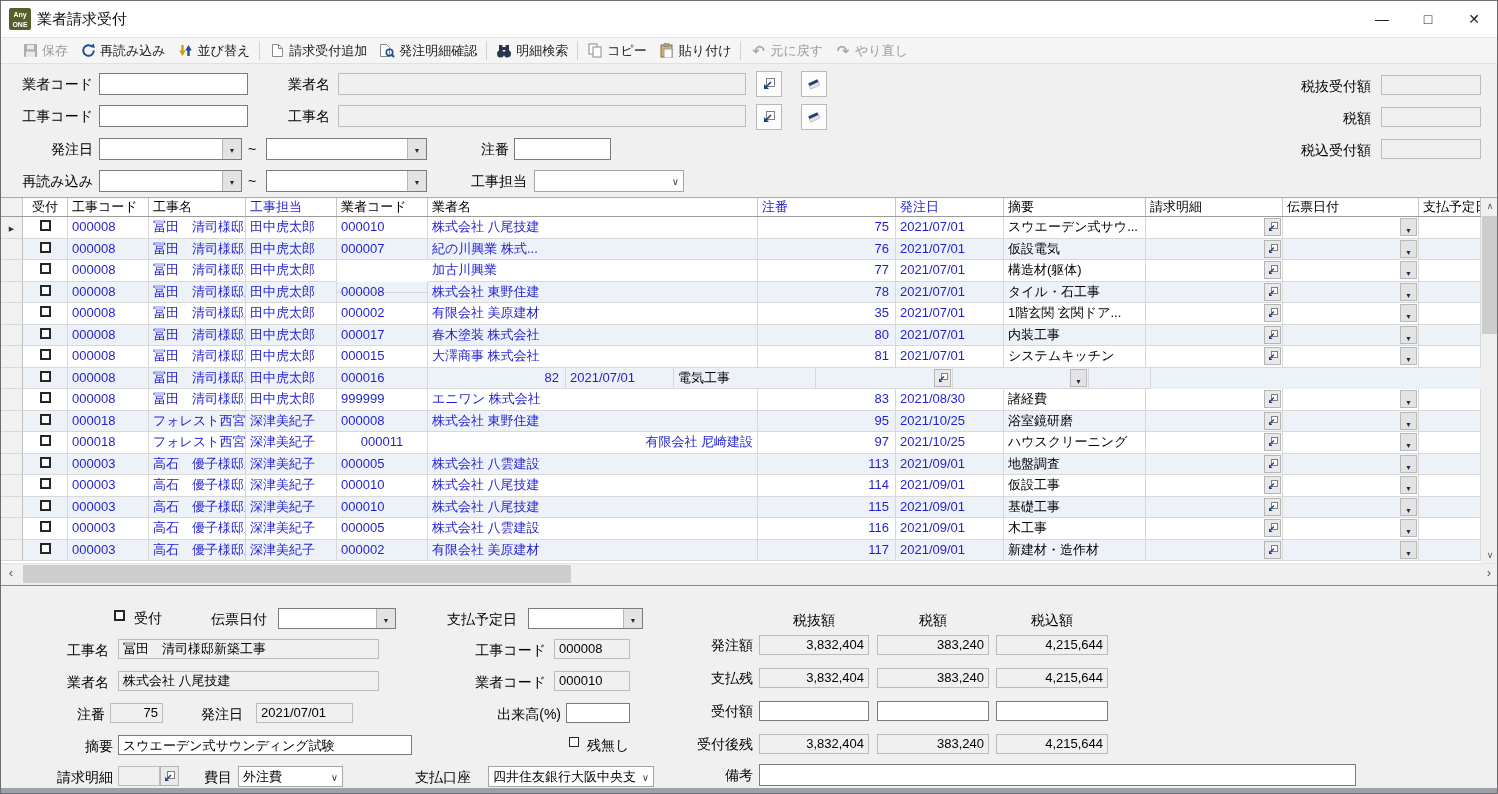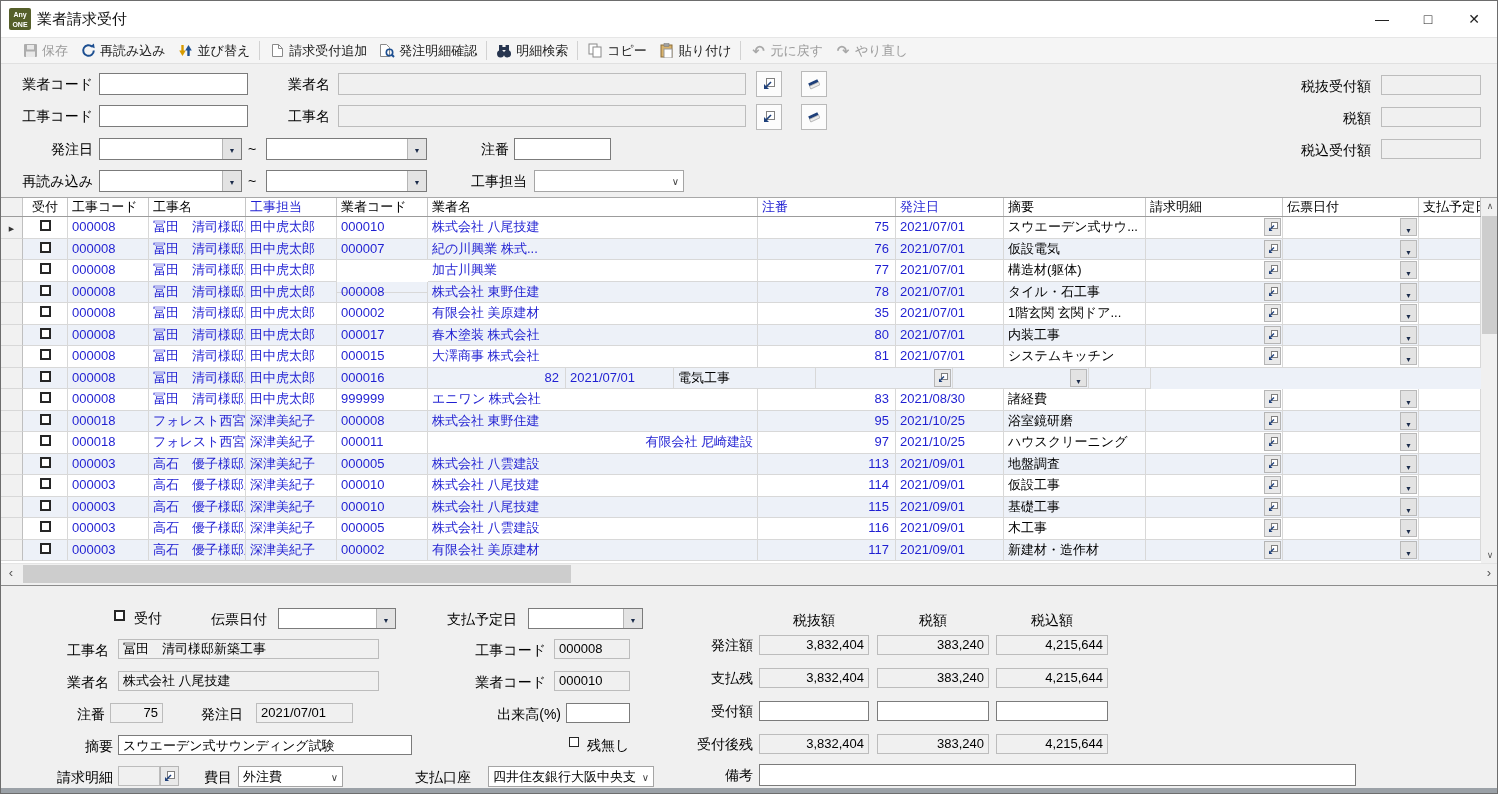--- a/index.html
+++ b/index.html
@@ -552,21 +552,21 @@
             <span class="celldd"></span>
           </div>
           <div class="gc" style="width: 62px;"></div>
         </div>
         <div class="grow">
           <div class="sel"></div>
           <div class="gc center" style="width: 45px;"><span class="gcb"></span></div>
           <div class="gc blue" style="width: 81px;">000018</div>
           <div class="gc blue" style="width: 97px;">フォレスト西宮壱番...</div>
           <div class="gc blue" style="width: 91px;">深津美紀子</div>
-          <div class="gc blue" style="width: 91px;">000011</div>
+          <div class="gc blue" style="width: 91px; text-align: center;">000011</div>
           <div class="gc blue" style="width: 330px; text-align: right;">有限会社 尼崎建設</div>
           <div class="gc blue numr" style="width: 138px;">97</div>
           <div class="gc blue" style="width: 108px;">2021/10/25</div>
           <div class="gc" style="width: 142px;">ハウスクリーニング</div>
           <div class="gc btncell" style="width: 137px;">
             <span class="cellbtn">
               <svg width="10" height="10">
                 <rect x="3.5" y="0.5" width="6" height="6" fill="#fff" stroke="#808080"></rect>
                 <path d="M6 3.5 L2.5 7" stroke="#1d3f7a" stroke-width="1.3"></path>
                 <path d="M1 9 L4.5 9 L1 5.5 Z" fill="#1d3f7a"></path>

